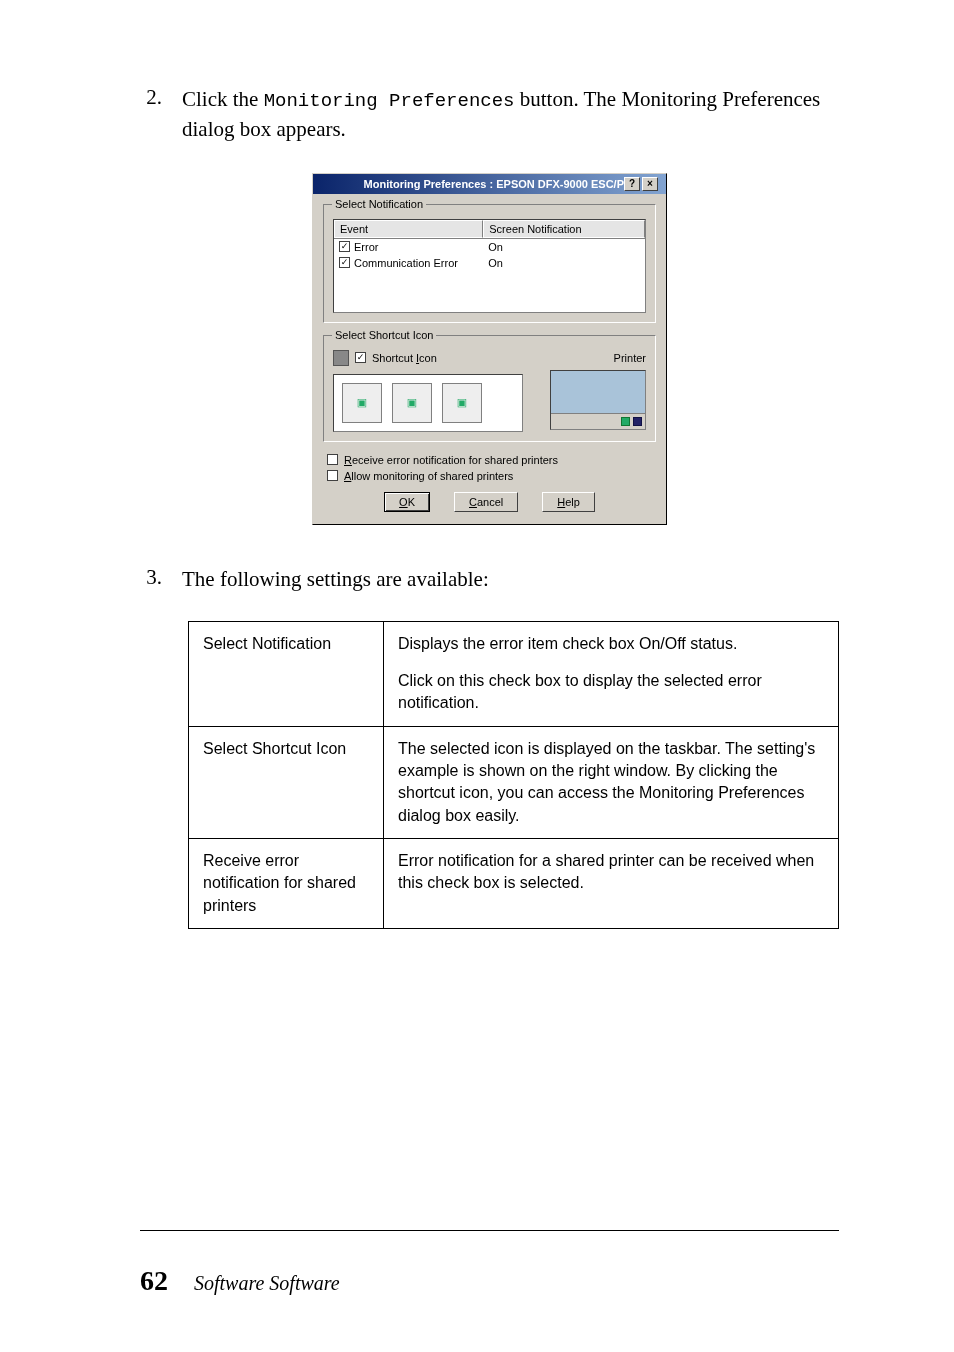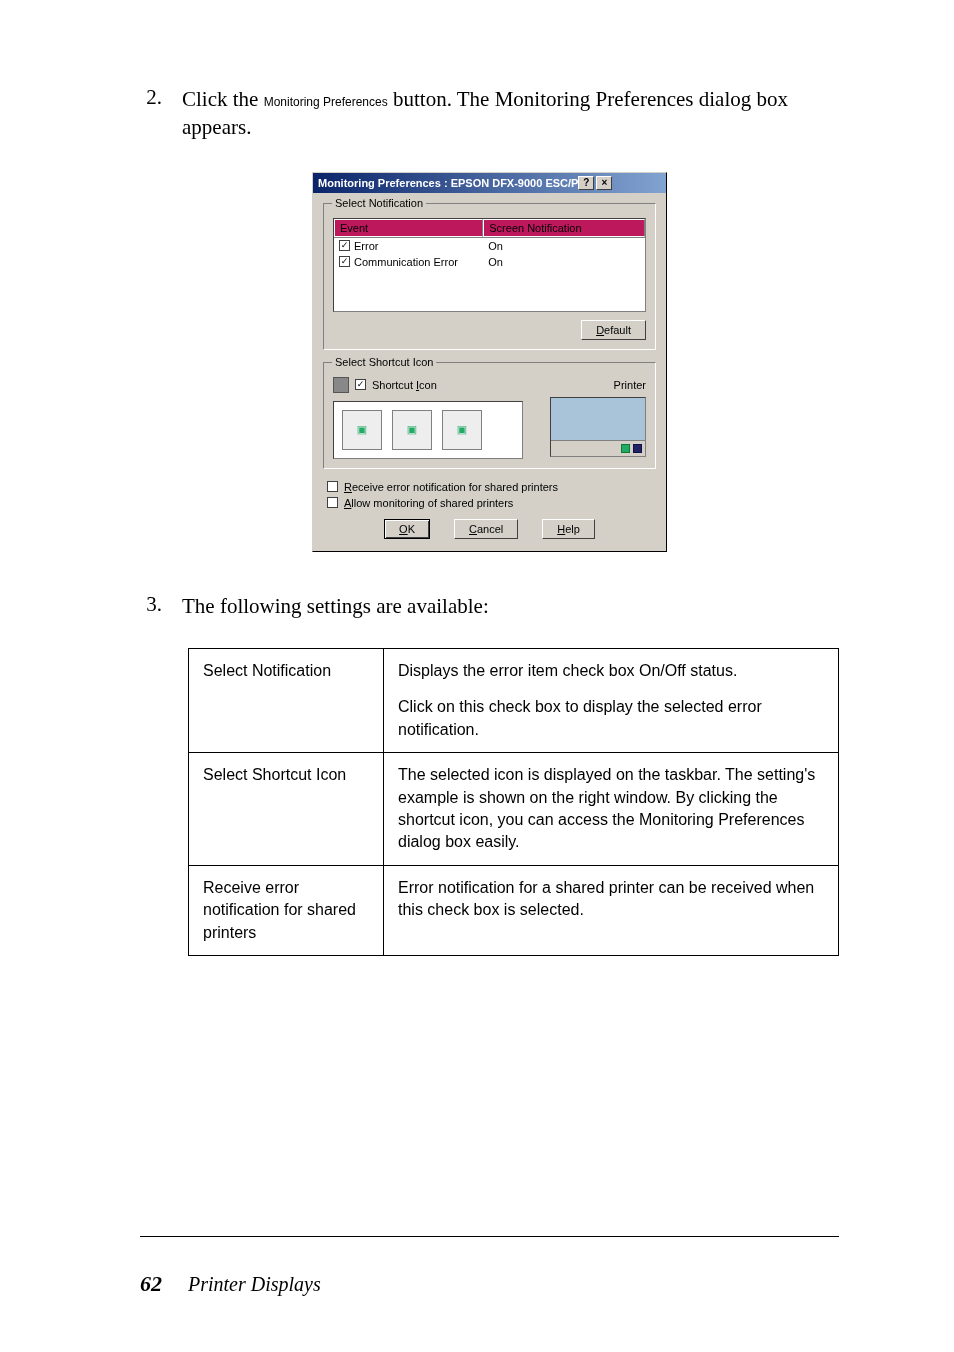--- a/index.html
+++ b/index.html
@@ -22,21 +22,21 @@
     font-size: 21px;
     min-width: 22px;
     text-align: right;
     font-family: Georgia, serif;
   }
   .step-text {
     font-size: 21px;
     line-height: 1.35;
     font-family: Georgia, serif;
   }
-  .mono-like { font-family: Liberation Sans, sans-serif; font-size: 12px; }
+  .mono-like { font-family: Liberation Mono, monospace; font-size: 19px; }
 
   
   .dialog-wrap {
     margin: 30px auto 40px auto;
     width: 355px;
   }
   .dialog {
     font-family: Tahoma, Arial, sans-serif;
     font-size: 11px;
     color: #000;
@@ -45,21 +45,21 @@
     border-top-color: #d4d0c8;
     border-left-color: #d4d0c8;
   }
   .titlebar {
     background: linear-gradient(to right, #0a246a, #a6caf0 130%);
     color: #fff;
     padding: 3px 8px 3px 5px;
     font-weight: bold;
     display: flex;
     align-items: center;
-    justify-content: flex-start;
+    justify-content: flex-end;
     font-size: 11px;
   }
   .titlebar-btns { display: flex; gap: 2px; }
   .titlebar-btn {
     width: 16px; height: 14px; background: #d4d0c8;
     border: 1px solid #fff; border-right-color:#404040; border-bottom-color:#404040;
     font-size: 10px; line-height: 11px; text-align: center; color:#000; font-weight:bold;
     font-family: Arial, sans-serif;
   }
   .dlg-body { padding: 10px 10px 12px 10px; }
@@ -75,21 +75,21 @@
     background: #d4d0c8; padding: 0 3px; font-size: 11px;
   }
   .listview {
     background:#fff; border:1px solid #808080;
     border-top-color:#404040; border-left-color:#404040;
     height: 94px; width:100%;
     font-size:11px;
   }
   .lv-head { display:flex; border-bottom:1px solid #808080; }
   .lv-col {
-    padding:2px 5px; background:#be185d;
+    padding:2px 5px; background:#e5e5e5;
     border-right:1px solid #808080; border-bottom:1px solid #fff;
     border-top:1px solid #fff; border-left:1px solid #fff;
   }
   .lv-col:first-child { flex: 0 0 48%; }
   .lv-col:last-child { flex: 1; }
   .lv-row { display:flex; padding:1px 0; }
   .lv-cell { padding:1px 5px; display:flex; align-items:center; gap:4px; }
   .lv-cell:first-child { flex:0 0 48%; }
   .lv-cell:last-child { flex:1; }
   .chk {
@@ -154,21 +154,21 @@
     position: absolute;
     bottom: 55px;
     left: 140px;
     right: 115px;
     border-top: 1px solid #000;
     padding-top: 6px;
     display:flex;
     gap:26px;
     align-items:baseline;
   }
-  .page-num { font-size: 22px; font-style: italic; font-weight: bold; font-family: Georgia, serif; margin-top: 28px; }
+  .page-num { font-size: 28px; font-weight: bold; font-family: Georgia, serif; margin-top: 28px; }
   .footer-title { font-size: 20px; font-style: italic; font-family: Georgia, serif; }
 </style>
 </head>
 <body>
 
 <div class="step">
   <div class="step-num">2.</div>
   <div class="step-text">
     <span>Click the </span><span class="mono-like">Monitoring Preferences</span><span> button. The Monitoring Preferences dialog box appears.</span>
   </div>
@@ -199,23 +199,20 @@
               </div>
             <div class="lv-cell">On</div>
           </div>
           <div class="lv-row">
             <div class="lv-cell">
                 <span class="chk">✓</span>
                 <span>Communication Error</span>
               </div>
             <div class="lv-cell">On</div>
           </div>
-        </div>
-        <div class="default-row">
-          <button class="btn"><span class="under">D</span><span>efault</span></button>
         </div>
       </div>
 
       <div class="groupbox">
         <span class="legend">Select Shortcut Icon</span>
         <div class="shortcut-row">
           <div class="shortcut-left">
             <span class="printer-ico"></span>
             <span class="chk">✓</span>
             <span><span>Shortcut </span><span class="under">I</span><span>con</span></span>
@@ -277,14 +274,14 @@
   <tr>
     <td>Receive error notification for shared printers</td>
     <td>Error notification for a shared printer can be received when this check box is selected.</td>
   </tr>
 </tbody>
     </table>
 </div>
 
 <div class="footer">
   <span class="page-num">62</span>
-  <span class="footer-title">Printer Displays</span>
+  <span class="footer-title">Software Software</span>
 </div>
 
 </body></html>

